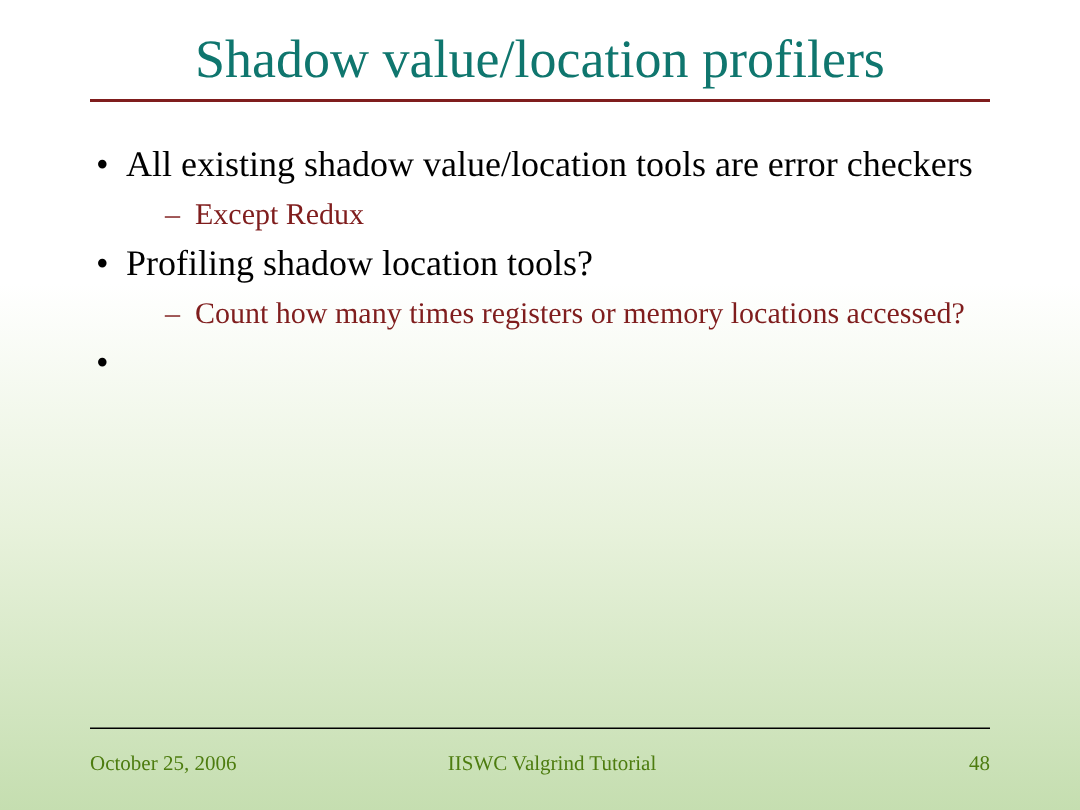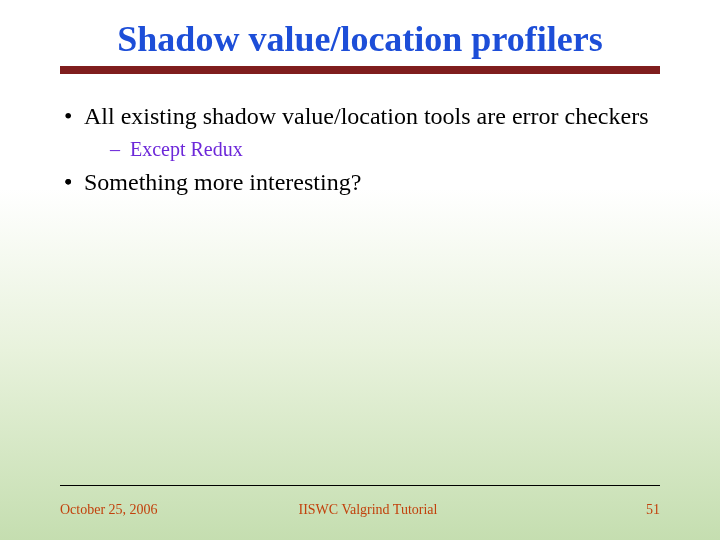--- a/index.html
+++ b/index.html
@@ -10,25 +10,25 @@
     position: relative;
   }
   .slide {
     width: 720px;
     height: 540px;
     padding: 18px 40px 0 40px;
     position: relative;
   }
   .title {
     font-size: 36px;
-    font-weight: bold;
+    font-weight: normal;
     text-align: center;
-    color: #1d4ed8;
+    color: #0f766e;
     padding-bottom: 6px;
-    border-bottom: 8px solid #7f1d1d;
+    border-bottom: 2px solid #7f1d1d;
     margin: 0 20px 18px 20px;
   }
   .content {
     padding: 0 20px;
   }
   ul.level1 {
     list-style: none;
     padding-left: 0;
     margin-top: 28px;
   }
@@ -47,21 +47,21 @@
     top: 0;
   }
   ul.level2 {
     list-style: none;
     padding-left: 24px;
     margin-top: 6px;
     margin-bottom: 6px;
   }
   ul.level2 > li {
     font-size: 20px;
-    color: #6d28d9;
+    color: #7f1d1d;
     position: relative;
     padding-left: 22px;
     line-height: 1.25;
     margin-bottom: 4px;
   }
   ul.level2 > li::before {
     content: "–";
     position: absolute;
     left: 2px;
     top: 0;
@@ -76,21 +76,21 @@
   .footer {
     position: absolute;
     left: 0;
     right: 0;
     bottom: 22px;
     padding: 0 60px;
     display: flex;
     justify-content: space-between;
     align-items: baseline;
     font-size: 14px;
-    color: #c2410c;
+    color: #4d7c0f;
   }
   .footer .center { position: absolute; left: 16px; right: 0; text-align: center; }
   .footer .left, .footer .right { position: relative; z-index: 1; }
 </style>
 </head>
 <body>
 
 <div class="slide">
   <h1 class="title">Shadow value/location profilers</h1>
 
@@ -98,26 +98,31 @@
     <ul class="level1">
       <li>
         <span>All existing shadow value/location tools are error checkers</span>
         <ul class="level2">
           <li>
             <span>Except Redux</span>
           </li>
         </ul>
       </li>
       <li>
+        <span>Profiling shadow location tools?</span>
+        <ul class="level2">
+          <li>
+            <span>Count how many times registers or memory locations accessed?</span>
+          </li>
+        </ul>
       </li>
       <li>
-        <span>Something more interesting?</span>
       </li>
     </ul>
   </div>
 
   <div class="footer-line"></div>
   <div class="footer">
     <span class="left">October 25, 2006</span>
     <span class="center">IISWC Valgrind Tutorial</span>
-    <span class="right">51</span>
+    <span class="right">48</span>
   </div>
 </div>
 
 </body></html>

